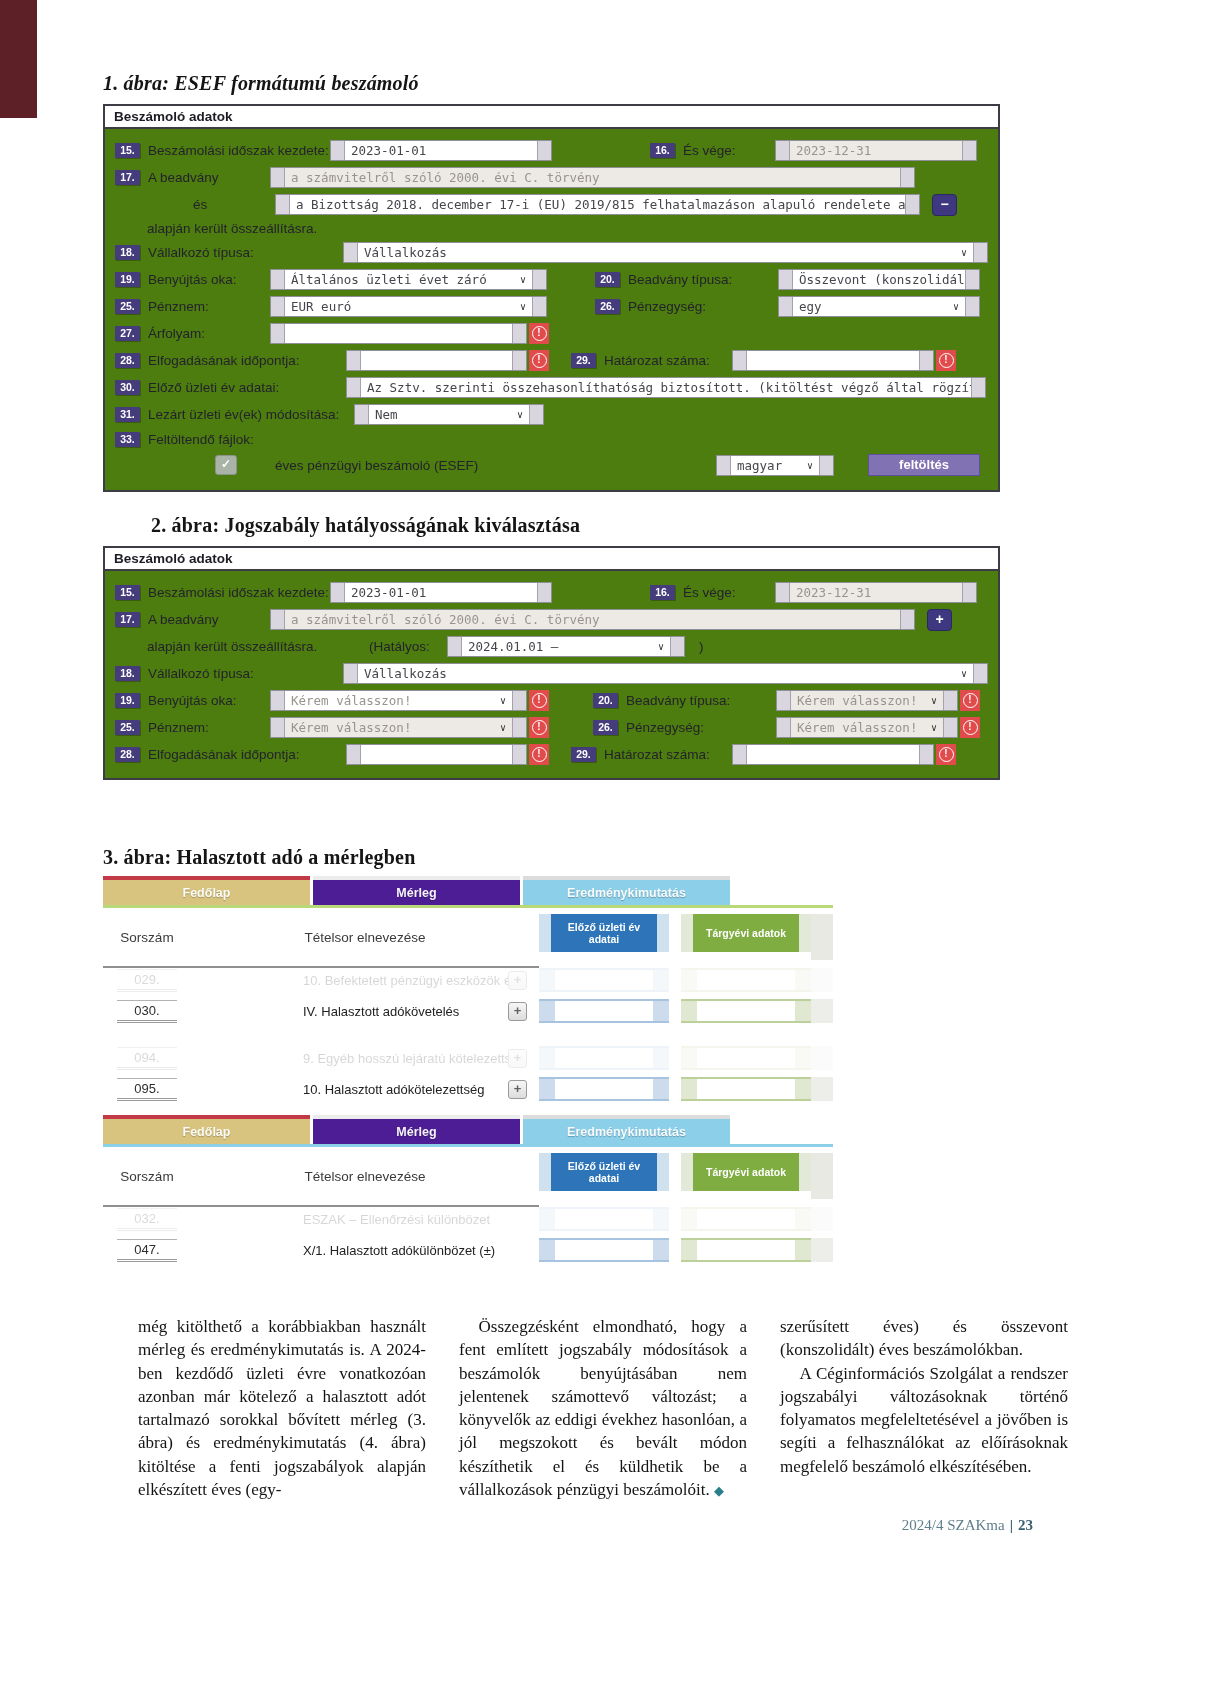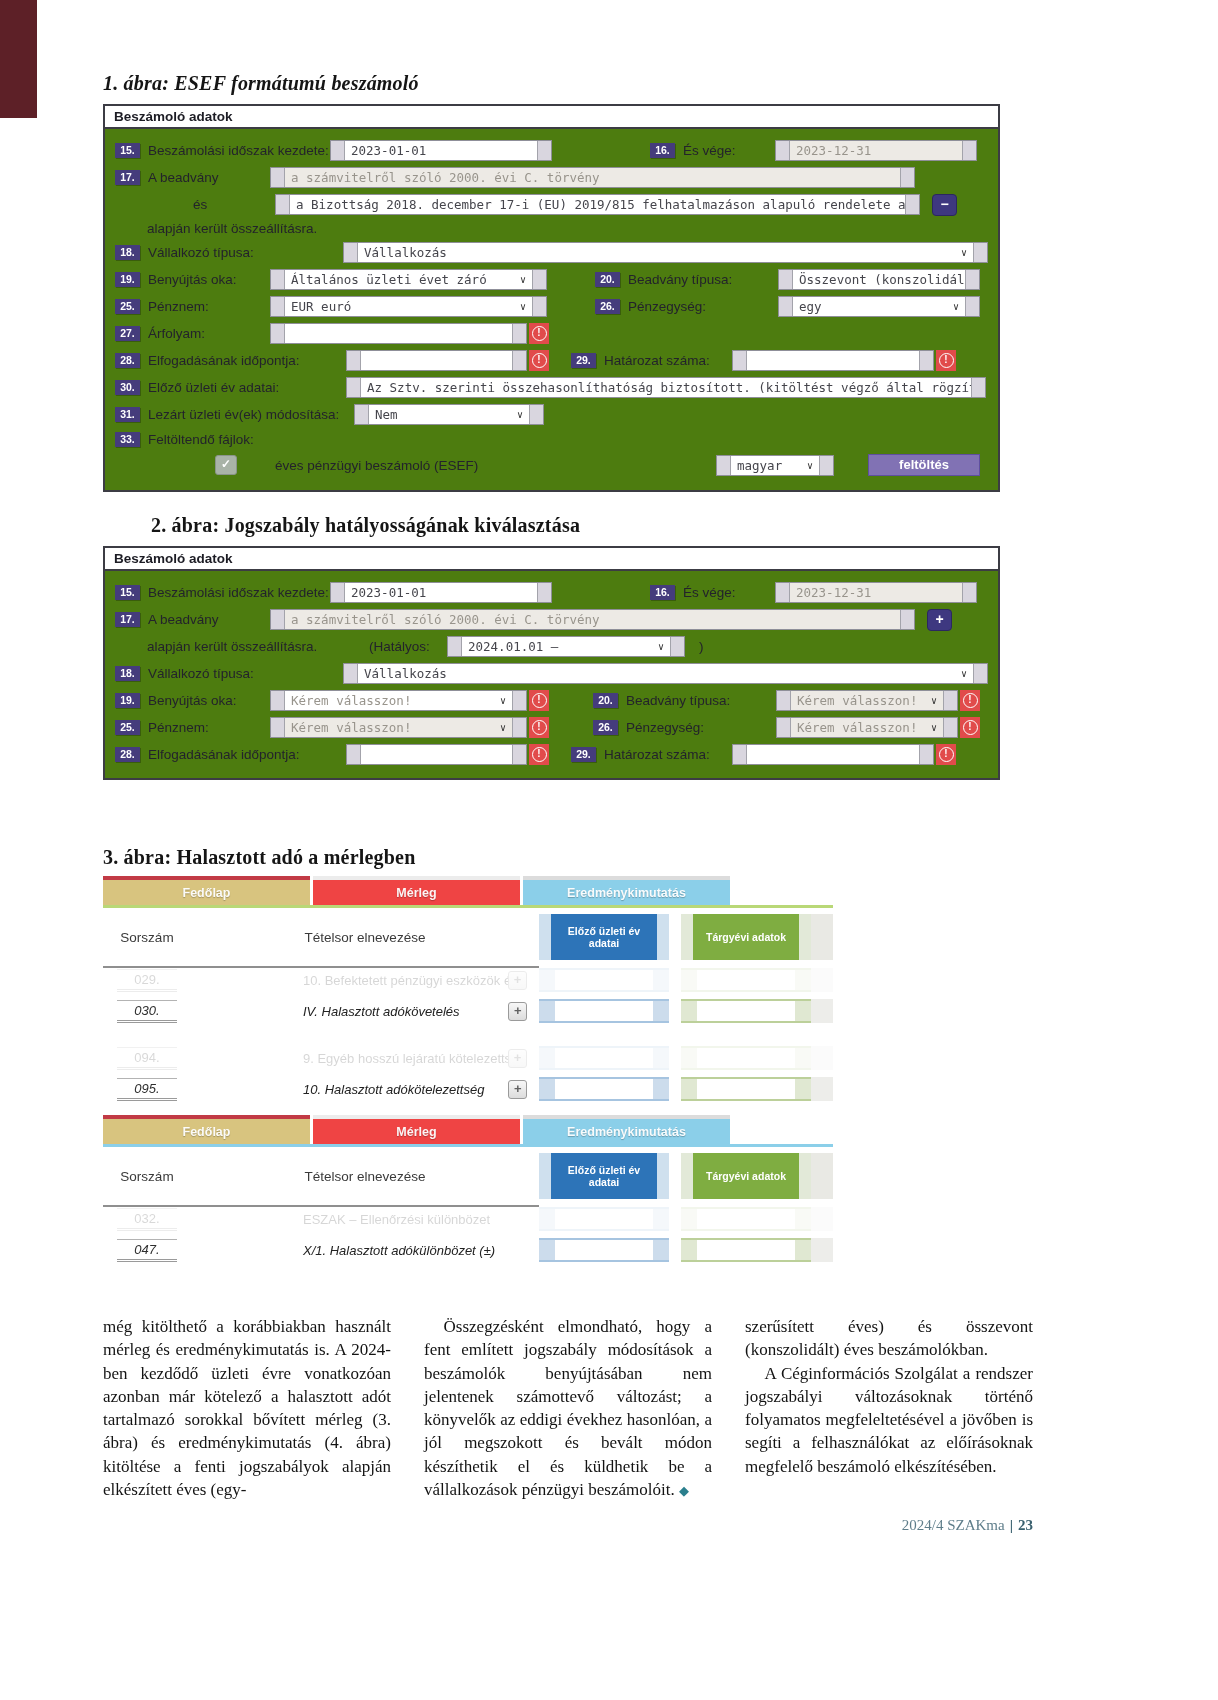--- a/index.html
+++ b/index.html
@@ -25,41 +25,41 @@
   .err{width:20px;height:21px;background:#e14b4b;display:flex;align-items:center;justify-content:center;margin-left:2px;flex:0 0 auto;}
   .errg{width:13px;height:13px;border:1.5px solid #fff;border-radius:50%;color:#fff;font-size:10px;font-weight:bold;line-height:12px;text-align:center;}
   .sqbtn{width:23px;height:20px;background:#3e3880;border:1px solid #2b2760;border-radius:4px;color:#fff;font-size:14px;font-weight:bold;line-height:19px;text-align:center;margin-left:12px;flex:0 0 auto;}
   .chk{width:20px;height:18px;background:#a9b3a7;border:1px solid #8a948a;border-radius:3px;color:#fff;font-size:12px;font-weight:bold;line-height:17px;text-align:center;}
   .upbtn{width:110px;height:20px;background:#8172b4;border:1px solid #5f4fa0;color:#fff;font-size:13px;font-weight:bold;line-height:19px;text-align:center;}
 
   
   .tabbar{display:flex;gap:3px;width:627px;}
   .tab{flex:1;height:25px;display:flex;align-items:center;justify-content:center;font-size:12.5px;font-weight:bold;color:rgba(255,255,255,.95);text-shadow:0 1px 1px rgba(0,0,0,.25);}
   .tab.t-fedolap{background:#d8c47f;border-top:4px solid #c23a45;}
-  .tab.t-merleg{background:#ef4444;border-top:4px solid #ececec;}
+  .tab.t-merleg{background:#4c1d95;border-top:4px solid #ececec;}
   .tab.t-eredmeny{background:#8bcfe9;border-top:4px solid #dcdcdc;}
   .tabline{height:3px;width:730px;}
   .tabline.green{background:#b9d877;}
   .tabline.blue{background:#8bcfe9;}
   .tbl{width:730px;background:#fff;}
   .thead{display:flex;}
   .th-left{display:flex;flex:1;border-bottom:2px solid #8f8f8f;height:58px;}
   .th-num{width:88px;display:flex;align-items:center;justify-content:center;font-size:13.5px;color:#3a3a3a;}
   .th-name{flex:1;display:flex;align-items:center;justify-content:center;font-size:13.5px;color:#3a3a3a;}
-  .hwrap{display:flex;height:46px;margin-top:6px;width:130px;flex:0 0 auto;}
+  .hwrap{display:flex;height:38px;margin-top:6px;width:130px;flex:0 0 auto;}
   .hstrip{width:12px;}
   .hstrip.b{background:#cfe0ee;}
   .hstrip.g{background:#e2e9d8;}
   .hblock{flex:1;display:flex;align-items:center;justify-content:center;text-align:center;font-size:10.5px;font-weight:bold;color:#fff;padding:2px;}
   .hblock.b{background:#2d74b8;}
   .hblock.g{background:#7fad41;}
   .hgap{width:12px;flex:0 0 auto;}
   .htail{width:22px;background:#e9e9e4;height:46px;margin-top:6px;flex:0 0 auto;}
   .trow{display:flex;align-items:center;}
-  .trow.main{height:38px;font-style:italic;}
+  .trow.main{height:38px;}
   .trow.dim{height:24px;opacity:.18;}
   .trow.spacer{height:16px;}
   .numcell{width:60px;margin:0 14px;text-align:center;font-size:13px;color:#2e2e2e;padding:2px 0;border-top:1px solid #b3b3b3;border-bottom:3px double #9a9a9a;}
   .namecell{flex:1;font-size:13px;color:#222;padding-left:112px;white-space:nowrap;overflow:hidden;}
   .plus{width:17px;height:17px;border:1px solid #9a9a9a;border-radius:3px;background:linear-gradient(#f7f7f7,#dcdcdc);color:#606060;font-size:13px;font-weight:bold;line-height:15px;text-align:center;margin-right:12px;flex:0 0 auto;}
   .plus.ghost{visibility:hidden;}
   .cfld{display:flex;width:130px;height:24px;box-sizing:border-box;flex:0 0 auto;}
   .cfld .cap{width:16px;}
   .cfld .cin{flex:1;background:#fff;}
   .cfld.prev{background:#ccdcec;border-top:2px solid #a6c4e0;border-bottom:2px solid #a6c4e0;}
@@ -532,21 +532,21 @@
           <span class="cfld cur">
               <span class="cap"></span>
               <span class="cin"></span>
               <span class="cap"></span>
             </span>
           <span class="ctail"></span>
         </div>
       </div>
     </div>
 
-    <div class="cols" style="margin-top:46px;">
+    <div class="cols" style="margin-top:46px;margin-left:35px;">
       <div class="bcol">
         <p>még kitölthető a korábbiakban használt mérleg és eredménykimutatás is. A 2024-ben kezdődő üzleti évre vonatkozóan azonban már kötelező a halasztott adót tartalmazó sorokkal bővített mérleg (3. ábra) és eredménykimutatás (4. ábra) kitöltése a fenti jogszabályok alapján elkészített éves (egy-</p>
       </div>
       <div class="bcol">
         <p class="indent"><span>Összegzésként elmondható, hogy a fent említett jogszabály módosítások a beszámolók benyújtásában nem jelentenek számottevő változást; a könyvelők az eddigi évekhez hasonlóan, a jól megszokott és bevált módon készíthetik el és küldhetik be a vállalkozások pénzügyi beszámolóit.</span> <span class="diamond">◆</span></p>
       </div>
       <div class="bcol">
         <p>szerűsített éves) és összevont (konszolidált) éves beszámolókban.</p>
         <p class="indent">A Céginformációs Szolgálat a rendszer jogszabályi változásoknak történő folyamatos megfeleltetésével a jövőben is segíti a felhasználókat az előírásoknak megfelelő beszámoló elkészítésében.</p>
       </div>

